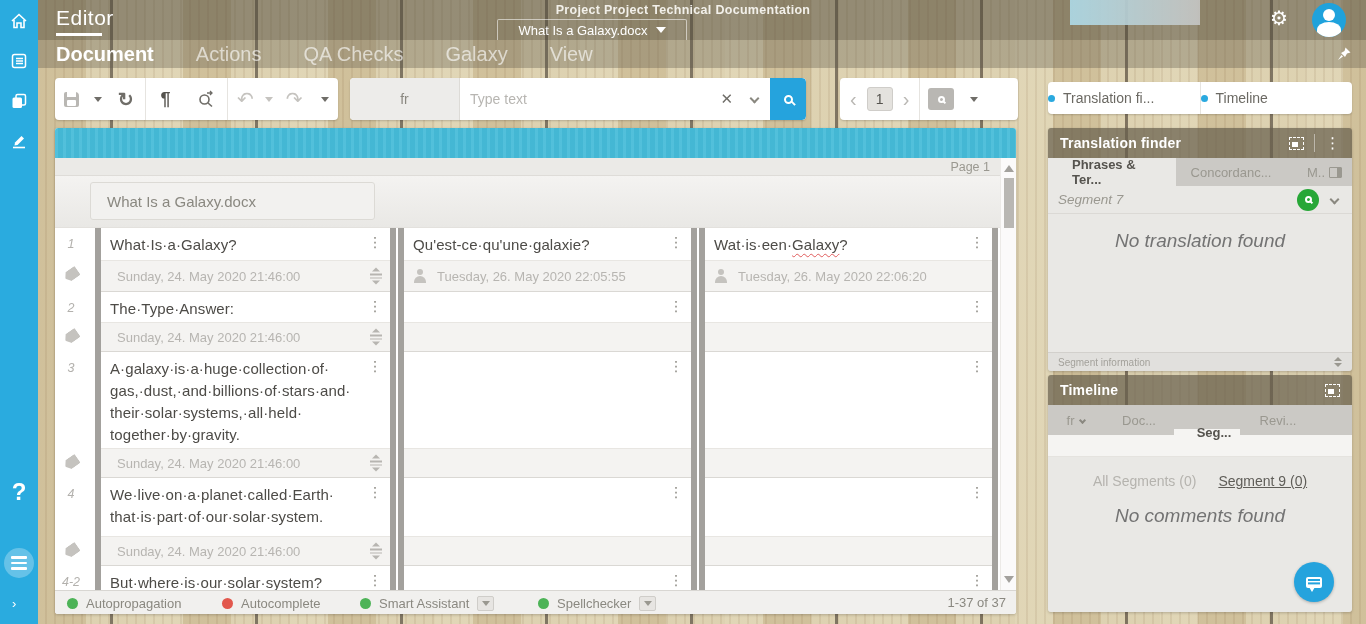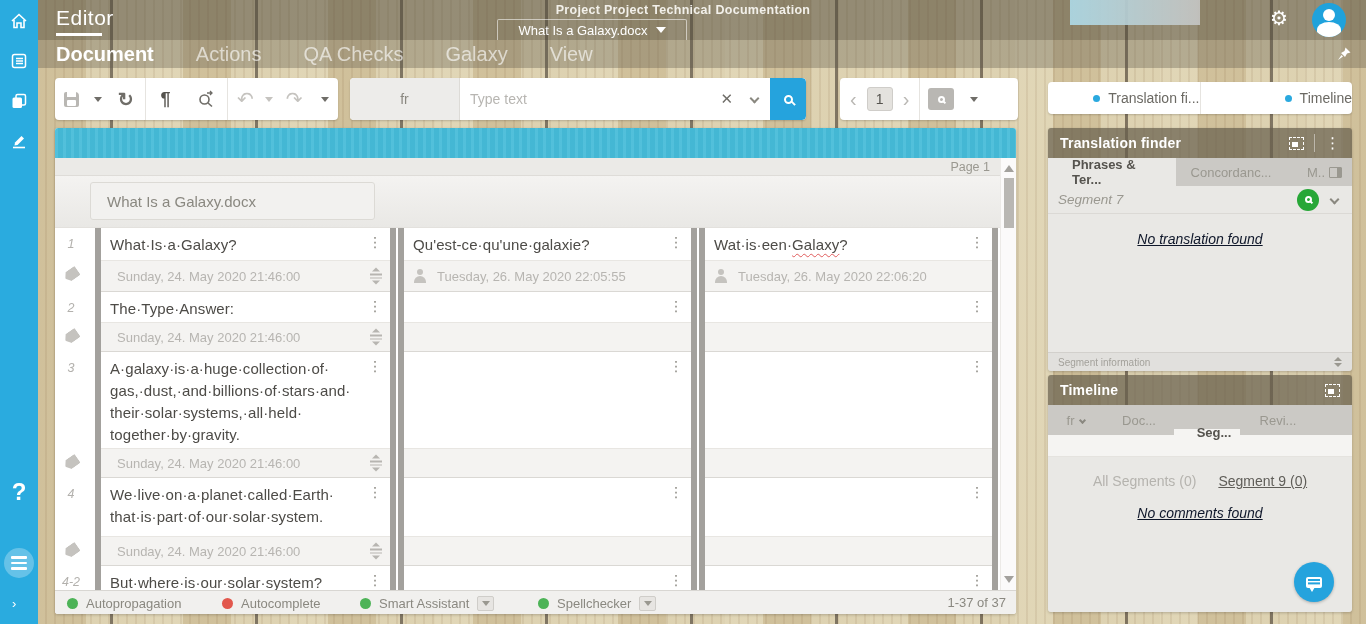--- a/index.html
+++ b/index.html
@@ -74,21 +74,21 @@
   .chev-btn { padding:0 12px 4px 6px; cursor:pointer; }
   .search-go { width:36px; height:42px; background:#25a3dd; border-radius:0 4px 4px 0; display:flex; align-items:center; justify-content:center; cursor:pointer; }
   .pg-chev { font-size:20px; color:#b9b7b3; padding:0 10px; cursor:pointer; }
   .pg-num { width:26px; height:24px; background:#e4e2de; border:1px solid #cfcdc9; border-radius:3px;
     display:flex; align-items:center; justify-content:center; font-size:14px; color:#55534e; }
   .pg-magbox { width:26px; height:22px; background:#b9b7b3; border-radius:3px; display:flex; align-items:center; justify-content:center; margin:0 8px; cursor:pointer; }
 
   
   .panel-tabs { position:absolute; left:1048px; top:82px; width:304px; height:32px; background:#fff;
     border-radius:4px; box-shadow:0 1px 2px rgba(0,0,0,0.18); display:flex; z-index:2; }
-  .panel-tab { flex:1; display:flex; align-items:center; justify-content:flex-end; gap:8px;
+  .panel-tab { flex:1; display:flex; align-items:center; justify-content:flex-start; gap:8px;
     font-size:14px; color:#6b6963; cursor:pointer; }
   .panel-tab + .panel-tab { border-left:1px solid #e6e4e0; }
   .blue-dot { width:7px; height:7px; border-radius:50%; background:#2aa9df; }
 
   
   .grid-panel { position:absolute; left:55px; top:128px; width:961px; height:486px; background:#fff;
     border-radius:3px; overflow:hidden; box-shadow:0 1px 3px rgba(0,0,0,0.2); z-index:2; }
   .col-header { position:absolute; left:0; top:0; width:961px; height:30px; display:flex;
     background:#45bbd8;
     background-image:repeating-linear-gradient(90deg, rgba(255,255,255,0.07) 0 3px, rgba(0,0,0,0.02) 3px 8px); }
@@ -175,21 +175,21 @@
   .sp-tab.active { background:#e9e8e5; color:#55534e; font-weight:bold;padding-left:24px; }
   .tl-tabbar .sp-tab.active { background:#f5f4f2;margin-top:24px; }
   .pane-icon { width:13px; height:11px; border:1px solid #9a9890; border-radius:1px; position:relative; margin-left:4px; }
   .pane-icon::after { content:""; position:absolute; right:0; top:0; width:4px; height:100%; background:#9a9890; }
   .seg-query { height:28px; background:#e9e8e5; border-bottom:1px solid #dbd9d5; display:flex; align-items:center; padding:0 10px; }
   .seg-query-label { font-size:13.5px; font-style:italic; color:#9a9890; }
   .green-circle { margin-left:auto; width:22px; height:22px; border-radius:50%; background:#27a737;
     display:flex; align-items:center; justify-content:center; cursor:pointer; }
   .sq-chev { margin:0 4px 3px 12px; }
   .tf-body { height:138px; background:#e9e8e5; text-align:center; padding-top:16px; }
-  .empty-msg { font-size:14px; font-style:italic; color:#0f172a;text-decoration:underline; }
+  .empty-msg { font-size:19px; font-style:italic; color:#737373; }
   .tf-footer { height:19px; background:#e1e0dd; border-top:1px solid #d2d0cc; display:flex; align-items:center; padding:0 10px; }
   .tf-footer-label { font-size:10px; color:#a3a19b; }
   .updown { margin-left:auto; display:flex; flex-direction:column; gap:2px; cursor:pointer; }
   .updown .u { width:0; height:0; border-left:4px solid transparent; border-right:4px solid transparent; border-bottom:4px solid #9a9890; }
   .updown .d { width:0; height:0; border-left:4px solid transparent; border-right:4px solid transparent; border-top:4px solid #9a9890; }
   .tl-tabbar { height:30px; }
   .lang-tab { gap:6px; }
   .lang-tab .chev { width:5px; height:5px; }
   .tl-band { height:22px; background:#f5f4f2; border-bottom:1px solid #e5e3df; }
   .tl-body { position:relative; height:155px; background:#e9e8e5; text-align:center; }

